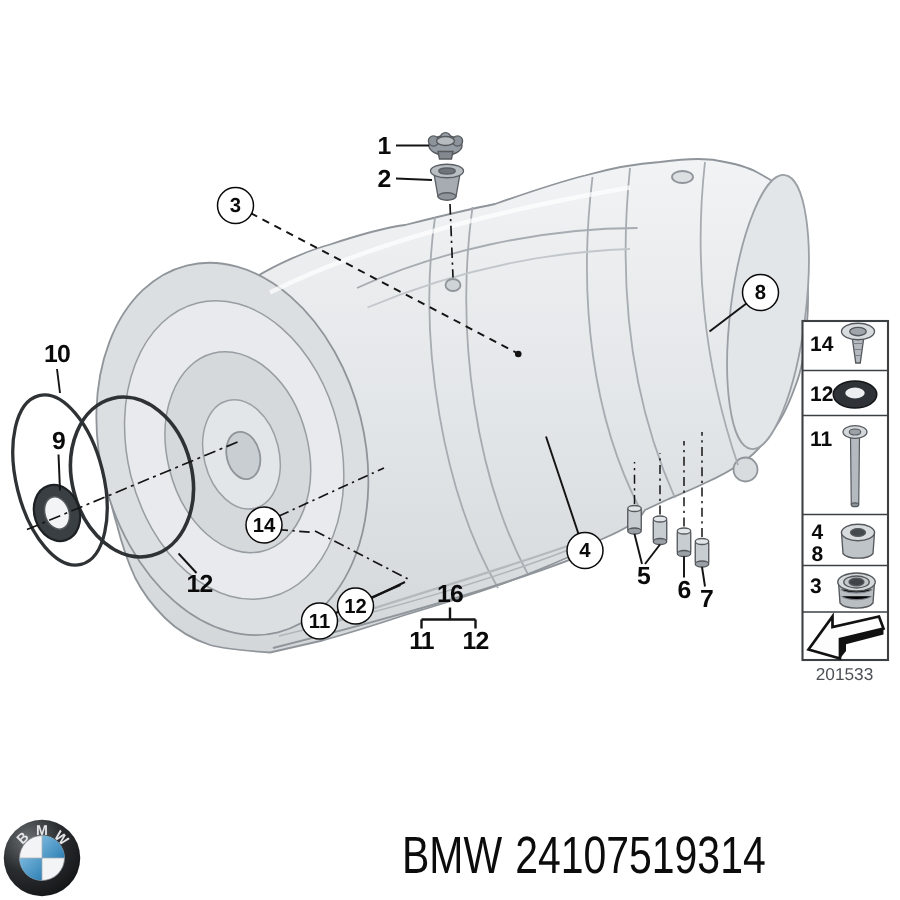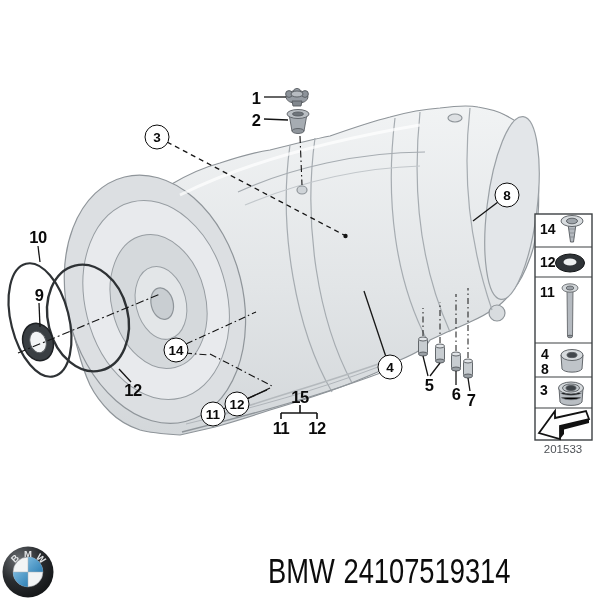--- a/index.html
+++ b/index.html
@@ -242,21 +242,21 @@
       <div class="callout circled" style="left: 157px; top: 137px;">3</div>
       <div class="callout circled" style="left: 390px; top: 367px;">4</div>
       <div class="callout plain" style="left: 429px; top: 385px;">5</div>
       <div class="callout plain" style="left: 456px; top: 394px;">6</div>
       <div class="callout plain" style="left: 471px; top: 400px;">7</div>
       <div class="callout circled" style="left: 507px; top: 195px;">8</div>
       <div class="callout plain" style="left: 39px; top: 295px;">9</div>
       <div class="callout plain" style="left: 38px; top: 237px;">10</div>
       <div class="callout circled" style="left: 213px; top: 414px;">11</div>
       <div class="callout circled" style="left: 237px; top: 404px;">12</div>
-      <div class="callout plain" style="left: 300px; top: 397px;">15</div>
+      <div class="callout plain" style="left: 300px; top: 397px;">16</div>
       <div class="callout plain" style="left: 281px; top: 428px;">11</div>
       <div class="callout plain" style="left: 317px; top: 428px;">12</div>
       <div class="callout circled" style="left: 176px; top: 350px;">14</div>
       <div class="callout plain" style="left: 133px; top: 390px;">12</div>
     </div>
 
   
   <svg class="footer-logo" viewBox="0 0 52 52">
     <circle cx="26" cy="26" r="25.5" fill="url(#logoRing2)"></circle>
     <defs>

